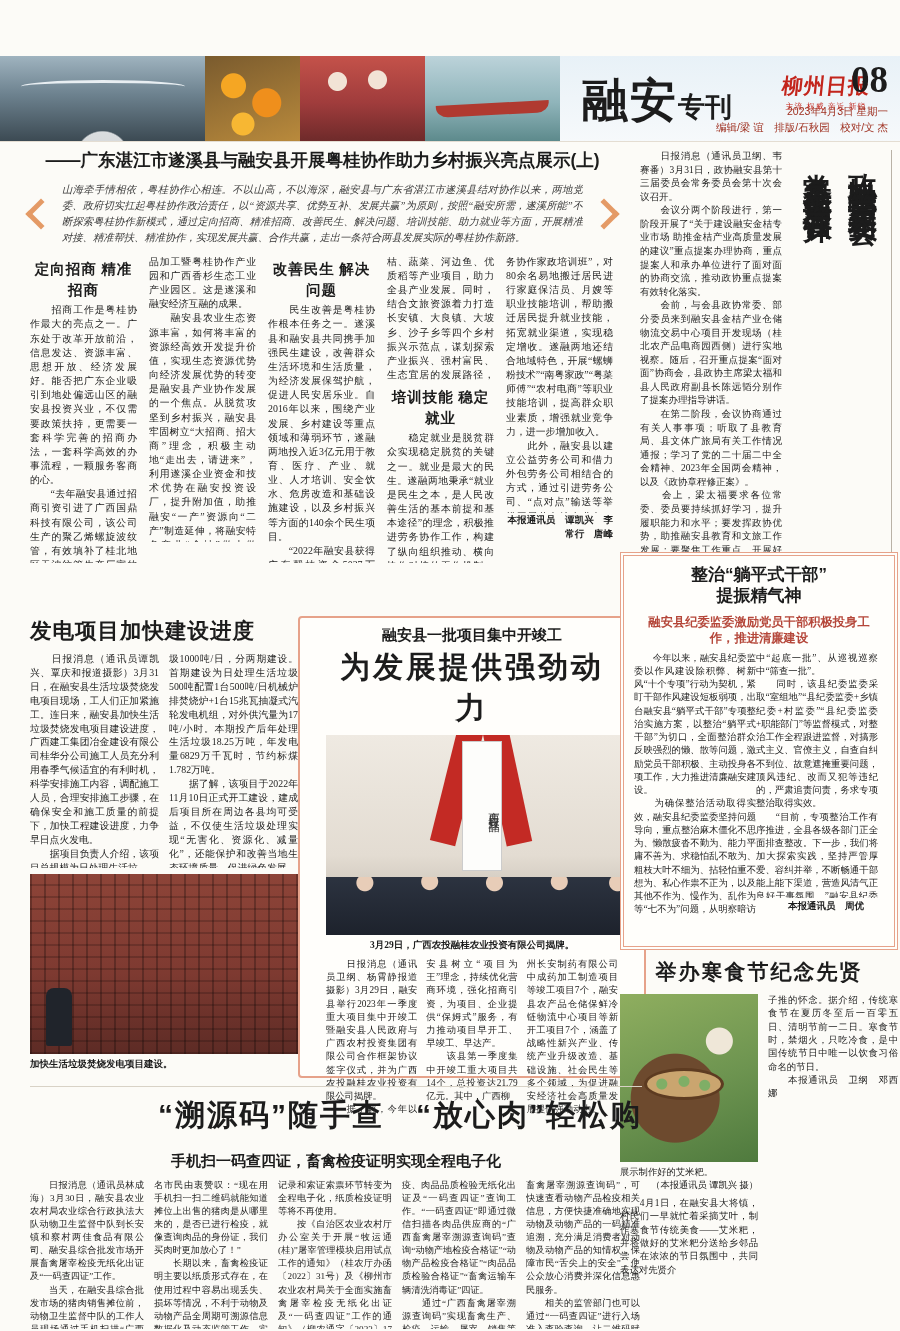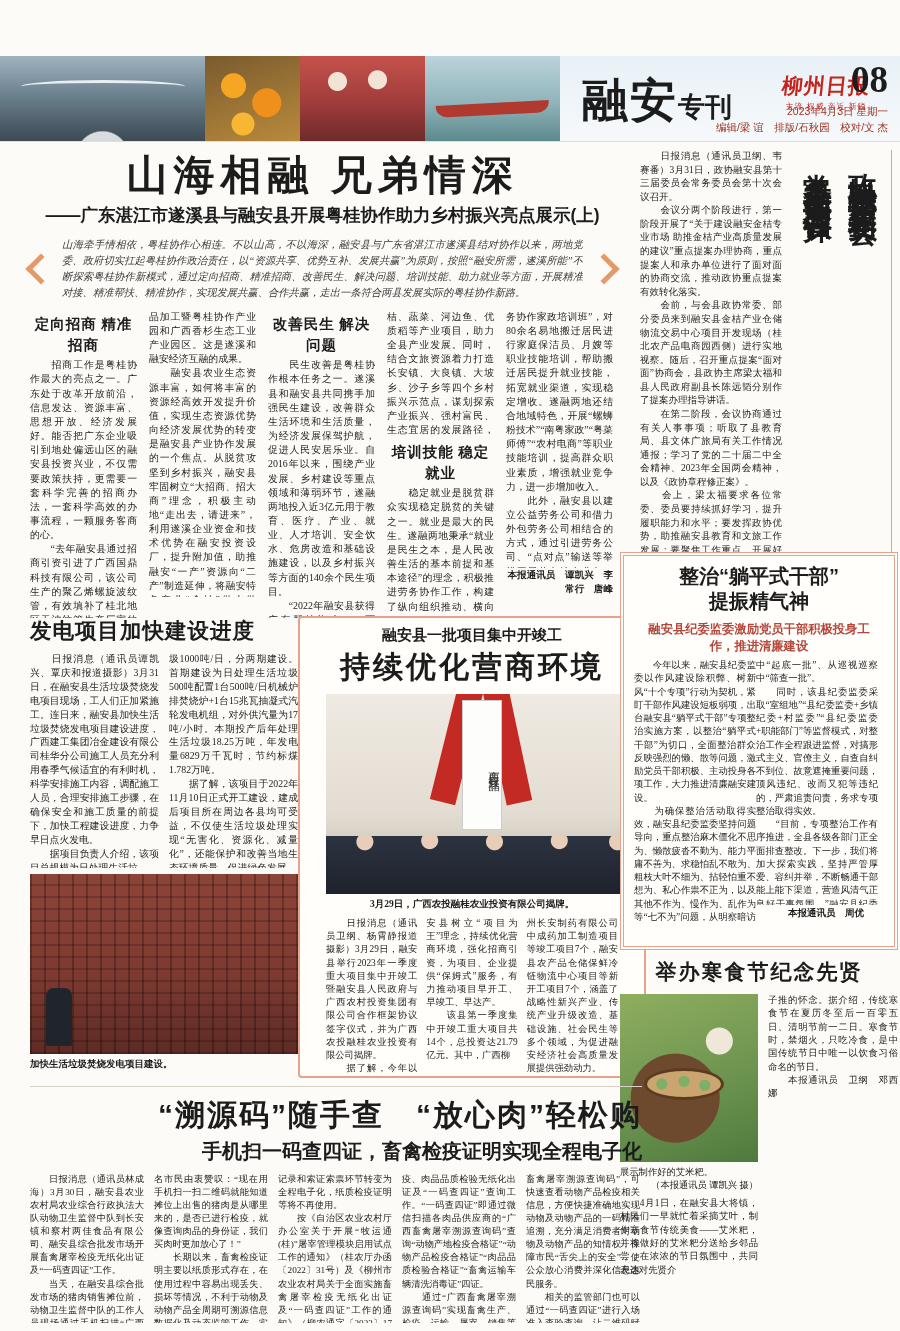--- a/index.html
+++ b/index.html
@@ -103,21 +103,21 @@
       radial-gradient(circle at 52% 10%, #e8cdb8 8px, transparent 9px),
       radial-gradient(circle at 72% 8%, #e8cdb8 8px, transparent 9px),
       radial-gradient(circle at 90% 10%, #e8cdb8 8px, transparent 9px),
       linear-gradient(180deg,#2c3340 0%,#1d222c 100%); }
   #wf-caption { text-align:center; font-size:9.5px; font-weight:700; margin-top:4px; }
   #weifazhan .cols { margin-top:6px; gap:9px; }
   #weifazhan .wc { width:102px; height:158px; font-size:9.3px; line-height:1.42; }
   
   #zhengzhi { position:absolute; left:620px; top:552px; width:278px; height:398px;
     border:4px double #e6a28a; padding:8px 10px; background:#fffefb; }
-  #zz-headline { font-size:20px; font-weight:900; text-align:center; line-height:1.25;
+  #zz-headline { font-size:17px; font-weight:900; text-align:center; line-height:1.25;
     font-family:"Liberation Sans",sans-serif; }
   #zz-subhead { margin:7px 6px 5px; font-size:12.3px; font-weight:700; color:#b5473a;
     text-align:center; line-height:1.35; font-family:"Liberation Sans",sans-serif; }
   #zhengzhi .cols { gap:0; margin-top:3px; }
   #zhengzhi .zc { width:122px; height:262px; font-size:9.4px; line-height:1.41; }
   #zz-byline { font-size:9.5px; margin-top:2px; padding-right:14px; }
   
   #hanshi { position:absolute; left:620px; top:958px; width:278px; height:368px; }
   #hs-headline { font-size:21px; font-weight:900; text-align:center; letter-spacing:2px;
     font-family:"Liberation Sans",sans-serif; }
@@ -137,21 +137,21 @@
   #hs-caption { font-size:9.3px; margin-top:4px; line-height:1.4; }
   #hs-credit { font-size:9.3px; text-align:right; }
   #hs-left .flow, #hs-right { font-size:9.4px; line-height:1.42; }
   #hs-left .flow { height:96px; margin-top:5px; }
   #hs-right { flex:1; height:330px; }
   
   #suyuanma { position:absolute; left:30px; top:1086px; width:612px; height:243px;
     border-top:1px solid #d8d2c6; padding-top:8px; }
   #sy-headline { font-size:30px; font-weight:900; text-align:right; letter-spacing:2px;
     font-family:"Liberation Sans",sans-serif; }
-  #sy-subtitle { font-size:20px; font-weight:700; text-align:right; margin-top:2px;
+  #sy-subtitle { font-size:15px; font-weight:700; text-align:center; margin-top:16px;
     font-family:"Liberation Sans",sans-serif; }
   #suyuanma .cols { margin-top:8px; gap:10px; }
   #suyuanma .sc { width:114px; height:150px; font-size:9.2px; line-height:1.42; }
 </style>
 </head>
 <body>
 
 <div id="page">
 
   <div id="banner">
@@ -169,21 +169,20 @@
       </div>
       <div class="mh-page">08</div>
       <div class="mh-date">
         <div>2023年4月3日 星期一</div>
         <div>编辑/梁 谊　排版/石秋园　校对/文 杰</div>
       </div>
     </div>
   </div>
 
   <div id="main-article">
-    <div id="main-headline">山海相融 兄弟情深</div>
     <div id="main-subtitle">——广东湛江市遂溪县与融安县开展粤桂协作助力乡村振兴亮点展示(上)</div>
     <div id="main-quote">
       <span class="chev l"></span>
       <div class="qtext flow">山海牵手情相依，粤桂协作心相连。不以山高，不以海深，融安县与广东省湛江市遂溪县结对协作以来，两地党委、政府切实扛起粤桂协作政治责任，以“资源共享、优势互补、发展共赢”为原则，按照“融安所需，遂溪所能”不断探索粤桂协作新模式，通过定向招商、精准招商、改善民生、解决问题、培训技能、助力就业等方面，开展精准对接、精准帮扶、精准协作，实现发展共赢、合作共赢，走出一条符合两县发展实际的粤桂协作新路。</div>
       <span class="chev r"></span>
     </div>
     <div id="main-cols" class="cols">
       <div class="mc">
         <div class="colhead">定向招商 精准招商</div>
         <div class="flow" style="height:260px;">　　招商工作是粤桂协作最大的亮点之一。广东处于改革开放前沿，信息发达、资源丰富、思想开放、经济发展好。能否把广东企业吸引到地处偏远山区的融安县投资兴业，不仅需要政策扶持，更需要一套科学完善的招商办法，一套科学高效的办事流程，一颗服务客商的心。
@@ -224,21 +223,21 @@
 　　据项目负责人介绍，该项目总规模为日处理生活垃</div>
       <div class="fc flow">圾1000吨/日，分两期建设。首期建设为日处理生活垃圾500吨配置1台500吨/日机械炉排焚烧炉+1台15兆瓦抽凝式汽轮发电机组，对外供汽量为17吨/小时。本期投产后年处理生活垃圾18.25万吨，年发电量6829万千瓦时，节约标煤1.782万吨。
 　　据了解，该项目于2022年11月10日正式开工建设，建成后项目所在周边各县均可受益，不仅使生活垃圾处理实现“无害化、资源化、减量化”，还能保护和改善当地生态环境质量，促进绿色发展。</div>
     </div>
     <div id="fadian-photo"></div>
     <div class="caption">加快生活垃圾焚烧发电项目建设。</div>
   </div>
 
   <div id="weifazhan">
     <div id="wf-kicker">融安县一批项目集中开竣工</div>
-    <div id="wf-headline">持续优化营商环境</div>
+    <div id="wf-headline">为发展提供强劲动力</div>
     <div id="wf-photo">
       <div class="ribbon1"></div>
       <div class="ribbon2"></div>
       <div class="plaque">广西农投桂品</div>
       <div class="crowd"></div>
     </div>
     <div id="wf-caption">3月29日，广西农投融桂农业投资有限公司揭牌。</div>
     <div class="cols">
       <div class="wc flow">　　日报消息（通讯员卫纲、杨霄静报道摄影）3月29日，融安县举行2023年一季度重大项目集中开竣工暨融安县人民政府与广西农村投资集团有限公司合作框架协议签字仪式，并为广西农投融桂农业投资有限公司揭牌。
 　　据了解，今年以来，融</div>

